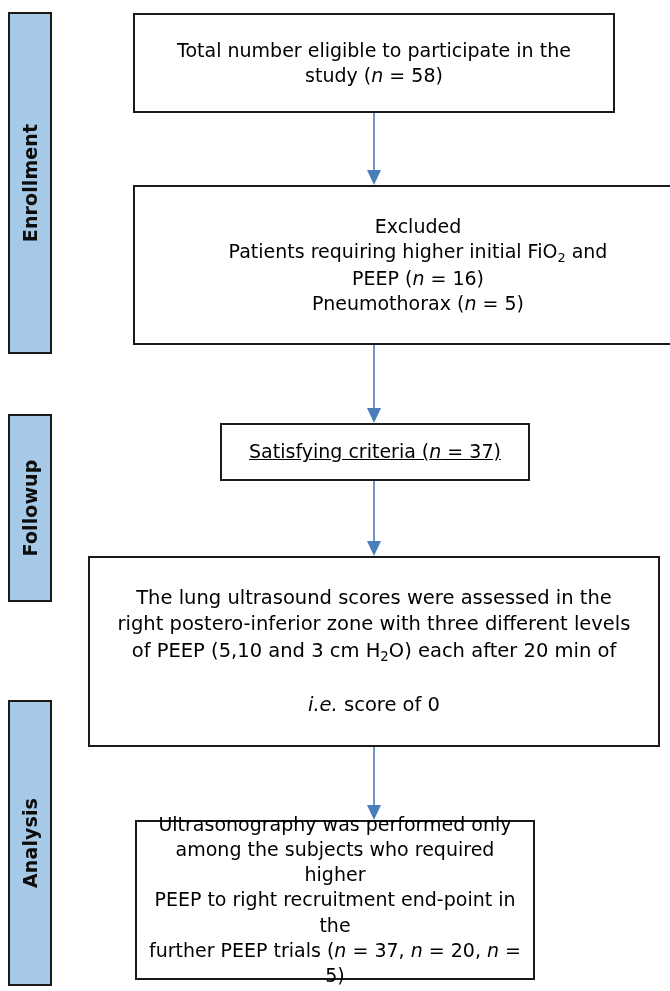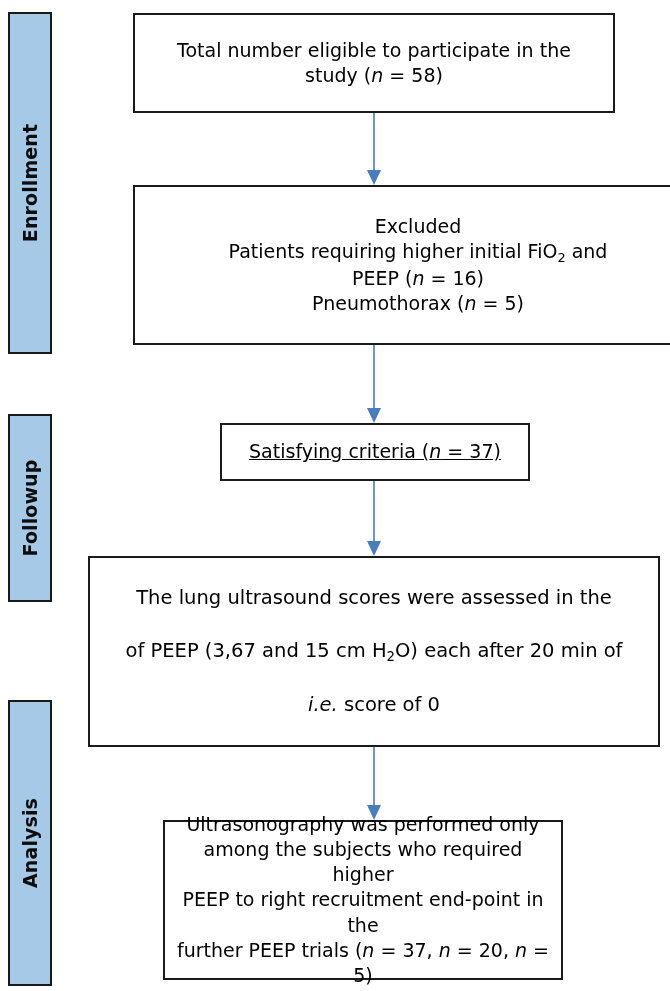--- a/index.html
+++ b/index.html
@@ -58,21 +58,21 @@
     line-height: 1.33;
     font-size: 19px;
     color: #000000;
   }
   .flow-box .txt { width: 100%; }
 
   #box-eligible   { left: 133px; top: 13px;  width: 482px; height: 100px; }
   #box-excluded   { left: 133px; top: 185px; width: 570px; height: 160px; }
   #box-satisfying { left: 220px; top: 423px; width: 310px; height: 58px; text-decoration: underline; }
   #box-protocol   { left: 88px;  top: 556px; width: 572px; height: 191px; }
-  #box-analysis   { left: 135px; top: 820px; width: 400px; height: 160px; margin-left: 28px; }
+  #box-analysis   { left: 135px; top: 820px; width: 400px; height: 160px; }
 
   #box-protocol { font-size: 19.5px; line-height: 1.36; }
 
   .it { font-style: italic; }
   sub { font-size: 0.68em; vertical-align: -0.28em; }
 
   
   .arrow {
     position: absolute;
     left: 0;
@@ -121,22 +121,22 @@
 
   <div class="flow-box" id="box-satisfying">
     <div class="txt">
       <span>Satisfying criteria (</span><span class="it">n</span><span> = 37)</span>
     </div>
   </div>
 
   <div class="flow-box" id="box-protocol">
     <div class="txt">
       <span>The lung ultrasound scores were assessed in the</span><br>
-      <br>
-      <span>of PEEP (3,67 and 15 cm H</span><sub>2</sub><span>O) each after 20 min of</span><br>
+      <span>right postero-inferior zone with three different levels</span><br>
+      <span>of PEEP (5,10 and 3 cm H</span><sub>2</sub><span>O) each after 20 min of</span><br>
       <br>
       <span class="it">i.e.</span><span> score of 0</span>
     </div>
   </div>
 
   <div class="flow-box" id="box-analysis">
     <div class="txt">
       <span>Ultrasonography was performed only</span><br>
       <span>among the subjects who required higher</span><br>
       <span>PEEP to right recruitment end-point in the</span><br>

